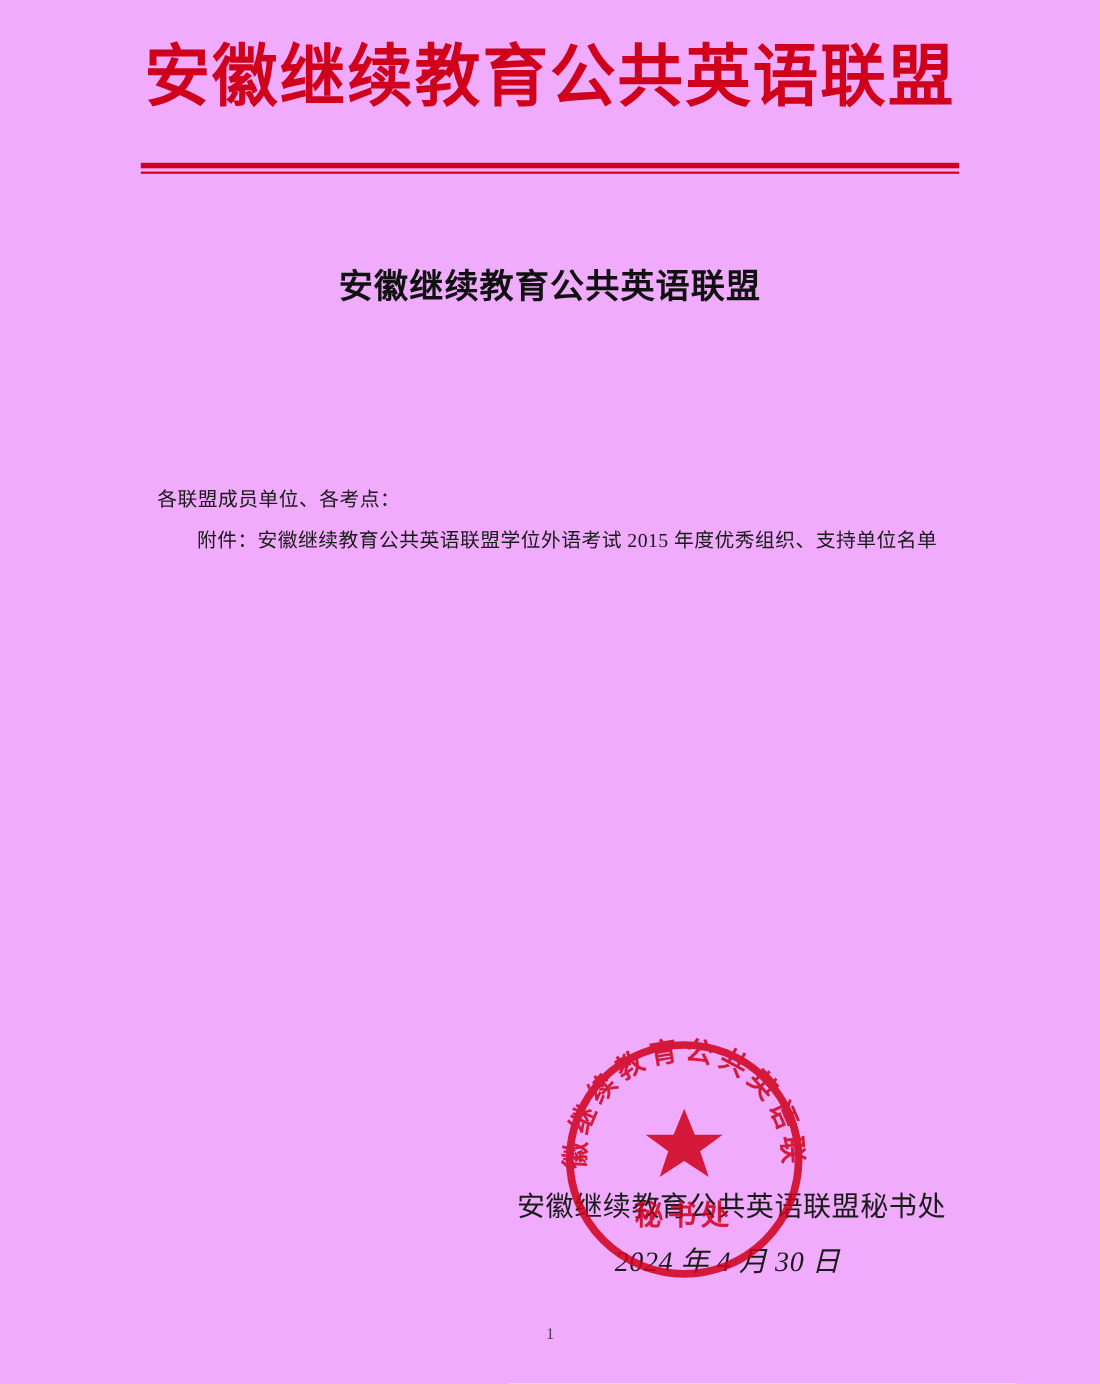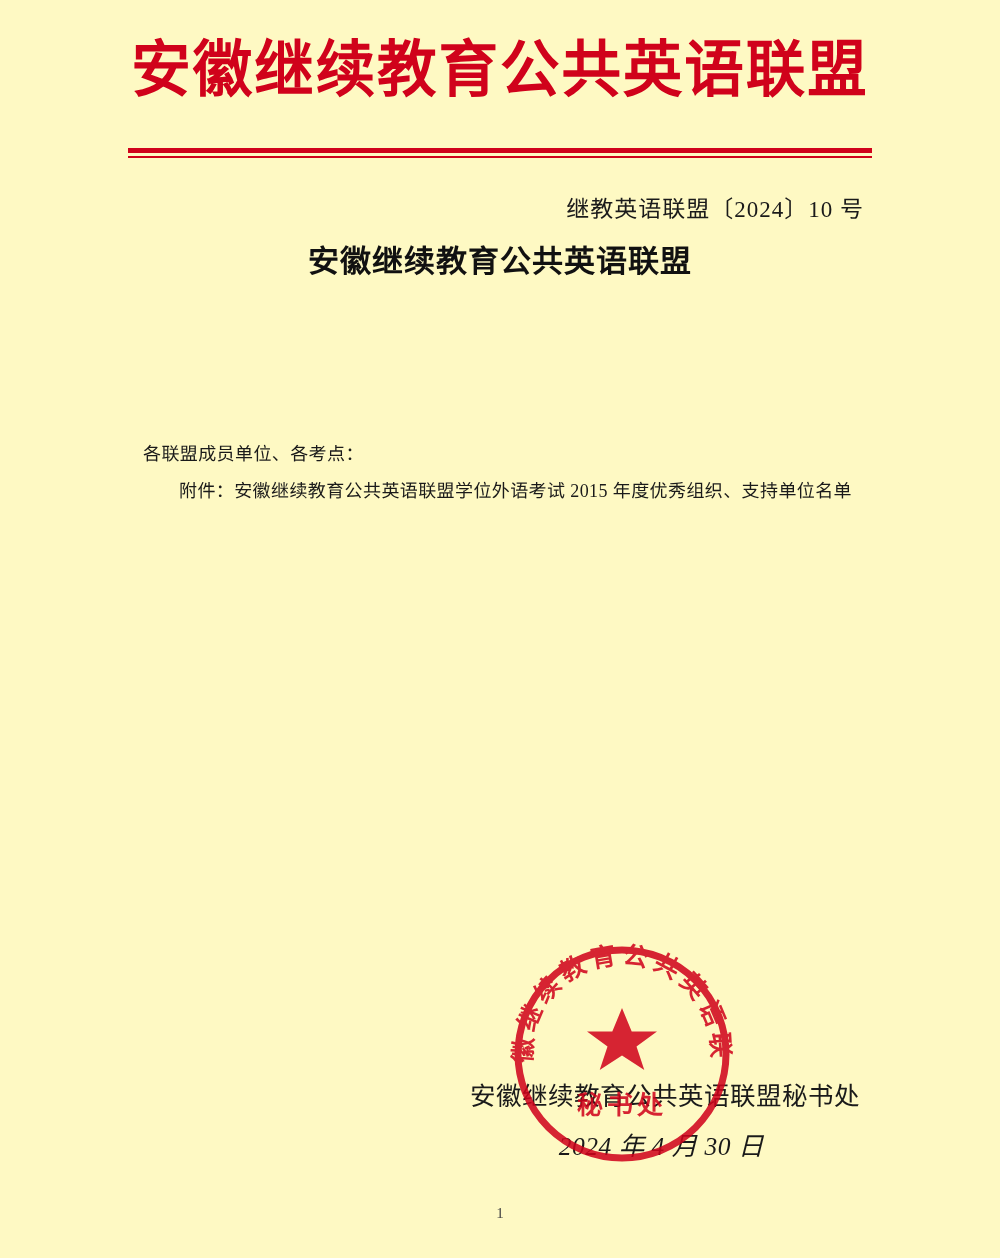--- a/index.html
+++ b/index.html
@@ -12,21 +12,21 @@
     height: 1258px;
     position: relative;
     font-family: "Liberation Serif", "DejaVu Serif", serif;
     color: #1a1a1a;
     overflow: hidden;
   }
 
   .page {
     position: absolute;
     inset: 0;
-    background: #fef9c3;
+    background: #f0abfc;
   }
 
   
   .letterhead {
     position: absolute;
     top: 34px;
     left: 0;
     right: 0;
     text-align: center;
   }
@@ -153,21 +153,20 @@
 
   <div class="letterhead">
     <div class="letterhead-title">安徽继续教育公共英语联盟</div>
   </div>
 
   <div class="rule-wrap">
     <div class="rule-thick"></div>
     <div class="rule-thin"></div>
   </div>
 
-  <div class="doc-number">继教英语联盟〔2024〕10 号</div>
 
   <div class="title-block">
     <span class="title-line">安徽继续教育公共英语联盟</span>
   </div>
 
   <div class="body-block">
     <p class="salutation">各联盟成员单位、各考点：</p>
     <p class="para">附件：安徽继续教育公共英语联盟学位外语考试 2015 年度优秀组织、支持单位名单</p>
   </div>
 

